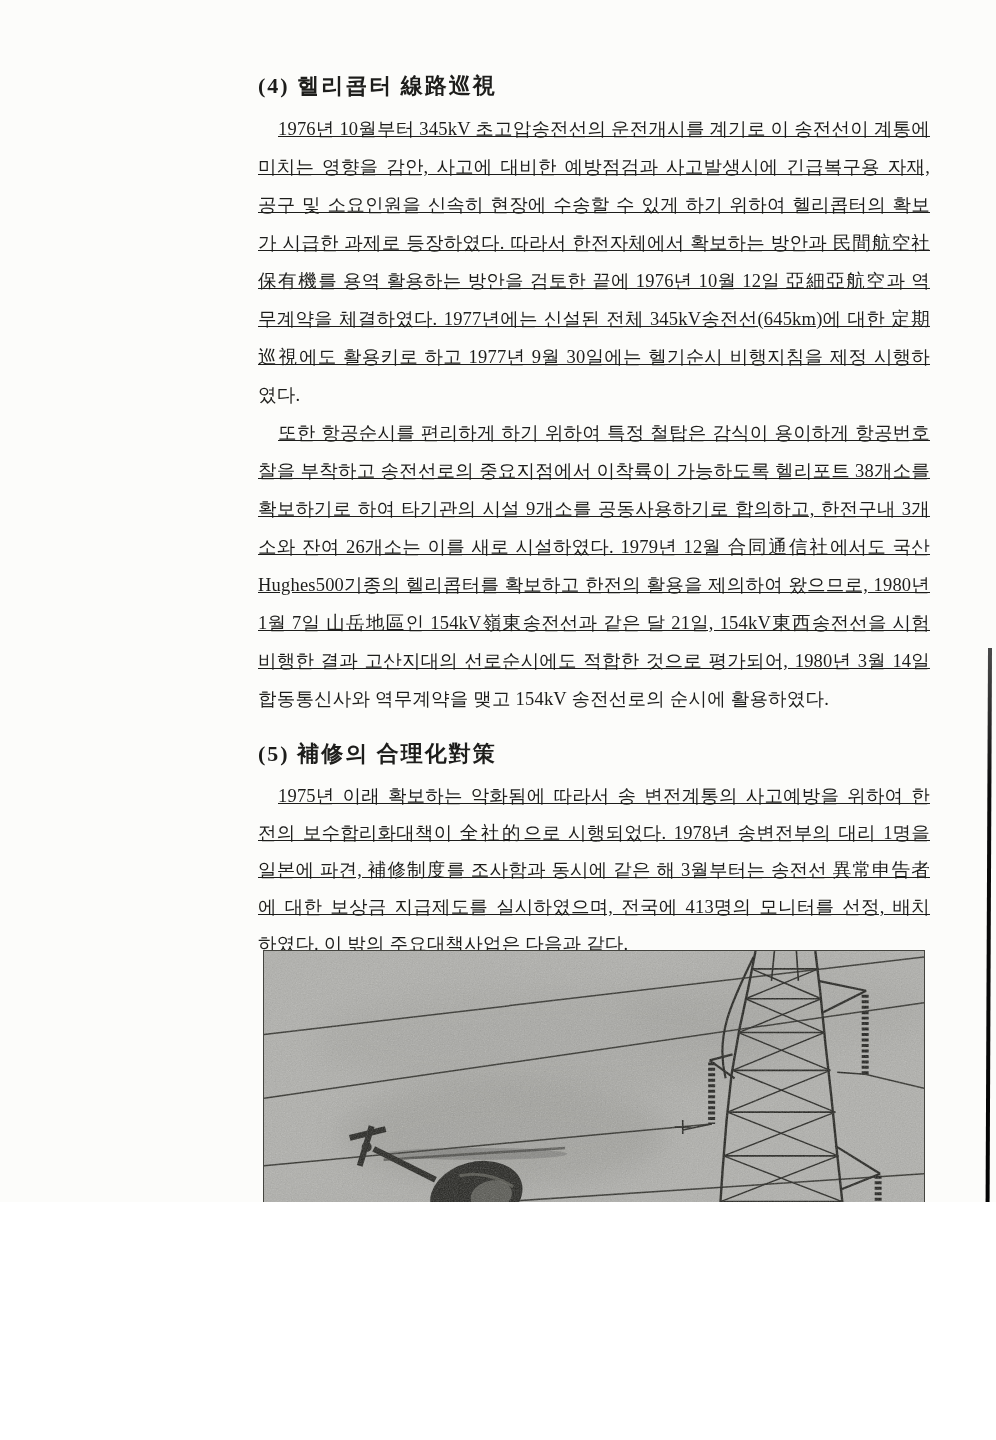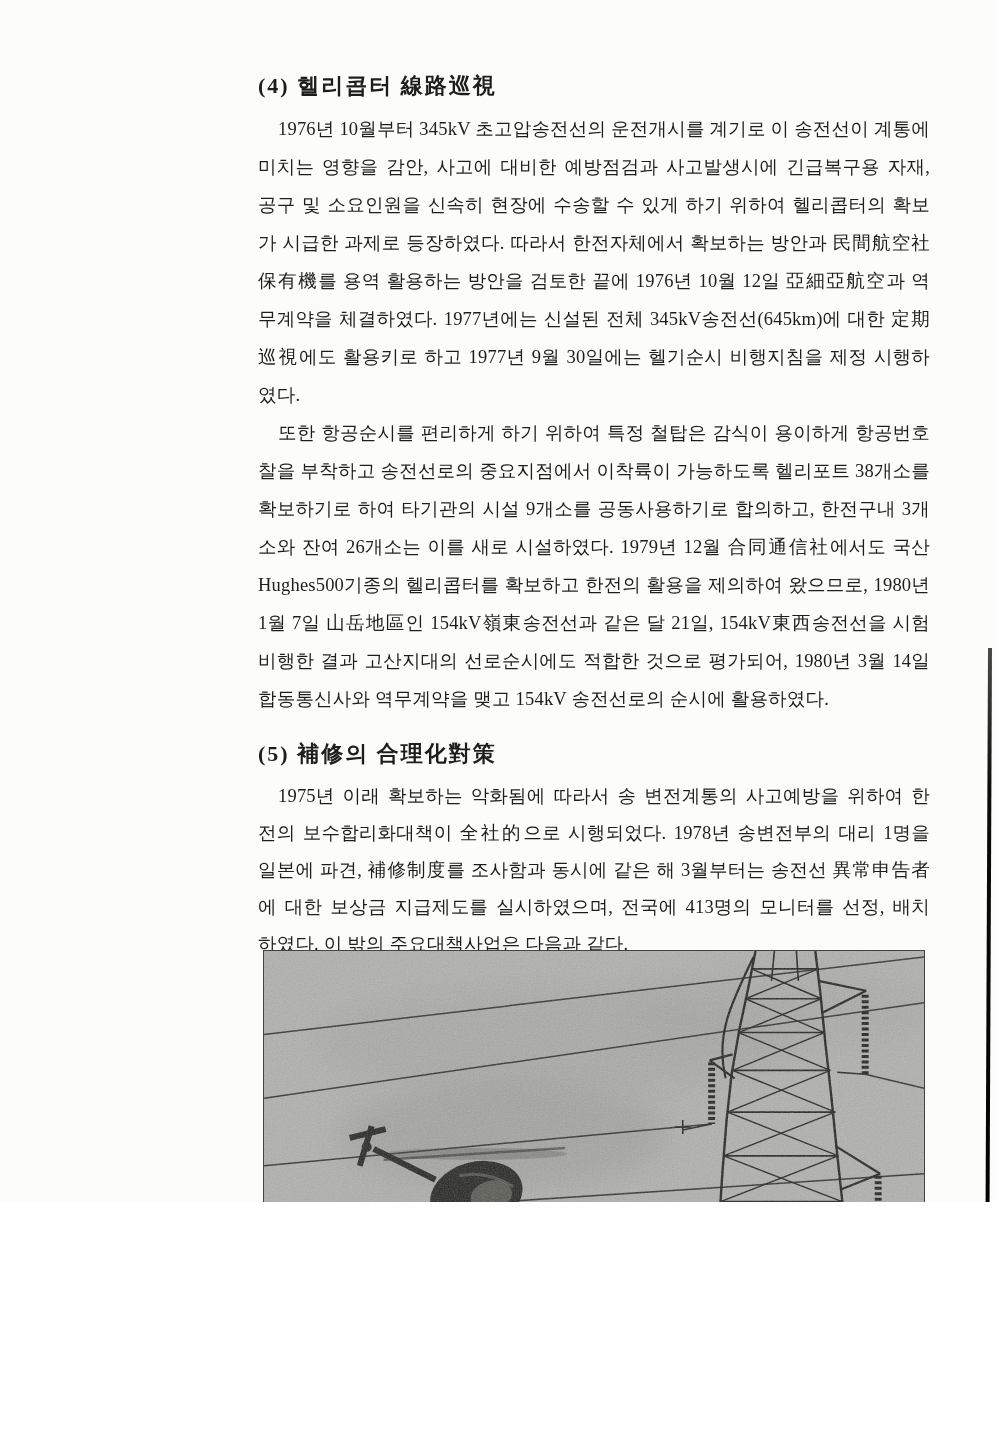--- a/index.html
+++ b/index.html
@@ -28,21 +28,21 @@
     margin-bottom:4px;
   }
   .h5wrap { margin-top:16px; }
   .bl {
     height:38px; line-height:38px;
     font-size:18.5px;
     white-space:nowrap;
     letter-spacing:0.2px;
   }
   .sec5 .bl { height:37px; line-height:37px; }
-  .just { text-align:justify; text-align-last:justify; }
+  .just { text-align:justify; text-align-last:justify;text-decoration:underline; }
   .indent { padding-left:20px; }
   .figure {
     position:absolute; left:263px; top:950px;
     width:660px; height:364px;
     border:1px solid #44443f;
     background:#b0b0ac;
   }
   .figure svg { display:block; width:100%; height:100%; }
   .caption {
     position:absolute; left:100px; top:1290px; width:150px;

